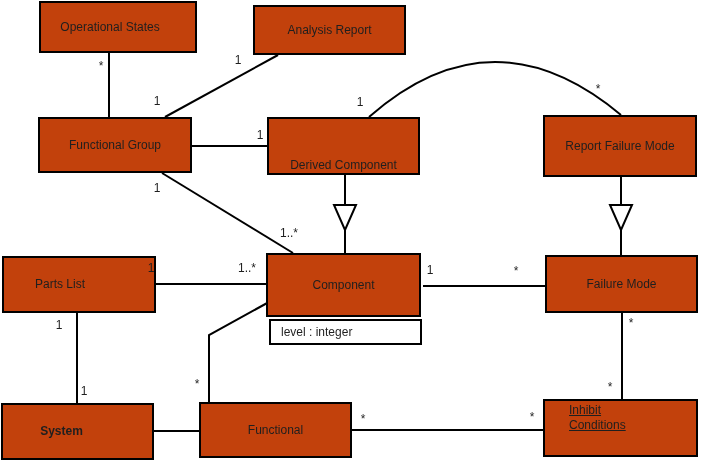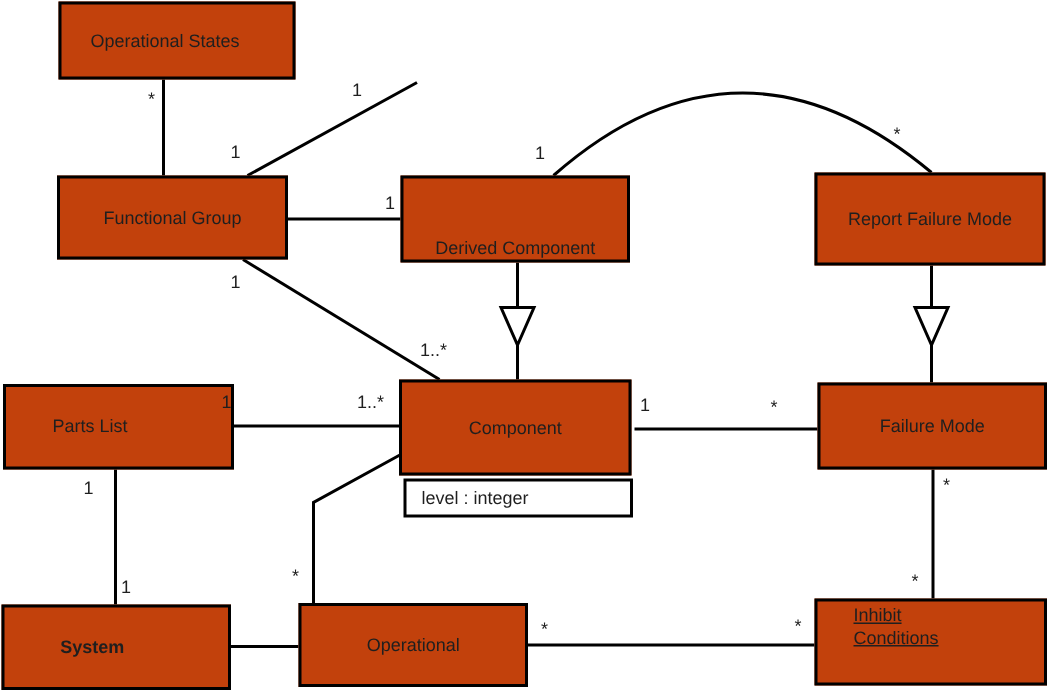--- a/index.html
+++ b/index.html
@@ -45,20 +45,23 @@
       <path d="M622,313 L622,399" fill="none" stroke="#000000" stroke-width="2"></path>
       <path d="M154,431 L199,431" fill="none" stroke="#000000" stroke-width="2"></path>
       <path d="M352,430 L543,430" fill="none" stroke="#000000" stroke-width="2"></path>
       <path d="M209,402 L209,335 L269,302" fill="none" stroke="#000000" stroke-width="2"></path>
       <polygon points="334,205 356,205 345,230" fill="#ffffff" stroke="#000000" stroke-width="2"></polygon>
       <polygon points="610,205 632,205 621,230" fill="#ffffff" stroke="#000000" stroke-width="2"></polygon>
     </svg>
     <div class="node" style="left: 39px; top: 1px; width: 158px; height: 52px;">
       <div class="lbl" style="transform: translateX(-8px);">Operational States</div>
     </div>
+    <div class="node" style="left: 253px; top: 5px; width: 153px; height: 50px;">
+      <div class="lbl">Analysis Report</div>
+    </div>
     <div class="node" style="left: 38px; top: 117px; width: 154px; height: 56px;">
       <div class="lbl">Functional Group</div>
     </div>
     <div class="node" style="left: 267px; top: 117px; width: 153px; height: 58px; align-items: flex-end;">
       <div class="lbl">Derived Component</div>
     </div>
     <div class="node" style="left: 543px; top: 115px; width: 154px; height: 62px;">
       <div class="lbl">Report Failure Mode</div>
     </div>
     <div class="node" style="left: 2px; top: 256px; width: 154px; height: 57px;">
@@ -70,21 +73,21 @@
     <div class="attrbox" style="left: 269px; top: 319px; width: 153px; height: 26px;">
       <span>level : integer</span>
     </div>
     <div class="node" style="left: 545px; top: 255px; width: 153px; height: 58px;">
       <div class="lbl">Failure Mode</div>
     </div>
     <div class="node" style="left: 1px; top: 403px; width: 153px; height: 57px;">
       <div class="lbl" style="transform: translateX(-16px); font-weight: bold;">System</div>
     </div>
     <div class="node" style="left: 199px; top: 402px; width: 153px; height: 56px;">
-      <div class="lbl">Operational</div>
+      <div class="lbl">Functional</div>
     </div>
     <div class="node align-left" style="left: 543px; top: 399px; width: 155px; height: 58px;">
       <div class="lbl"><span>Inhibit</span><span>Conditions</span></div>
     </div>
     <div class="mult" style="left: 101px; top: 66px;">*</div>
     <div class="mult" style="left: 157px; top: 101px;">1</div>
     <div class="mult" style="left: 238px; top: 60px;">1</div>
     <div class="mult" style="left: 260px; top: 135px;">1</div>
     <div class="mult" style="left: 157px; top: 188px;">1</div>
     <div class="mult" style="left: 289px; top: 233px;">1..*</div>

